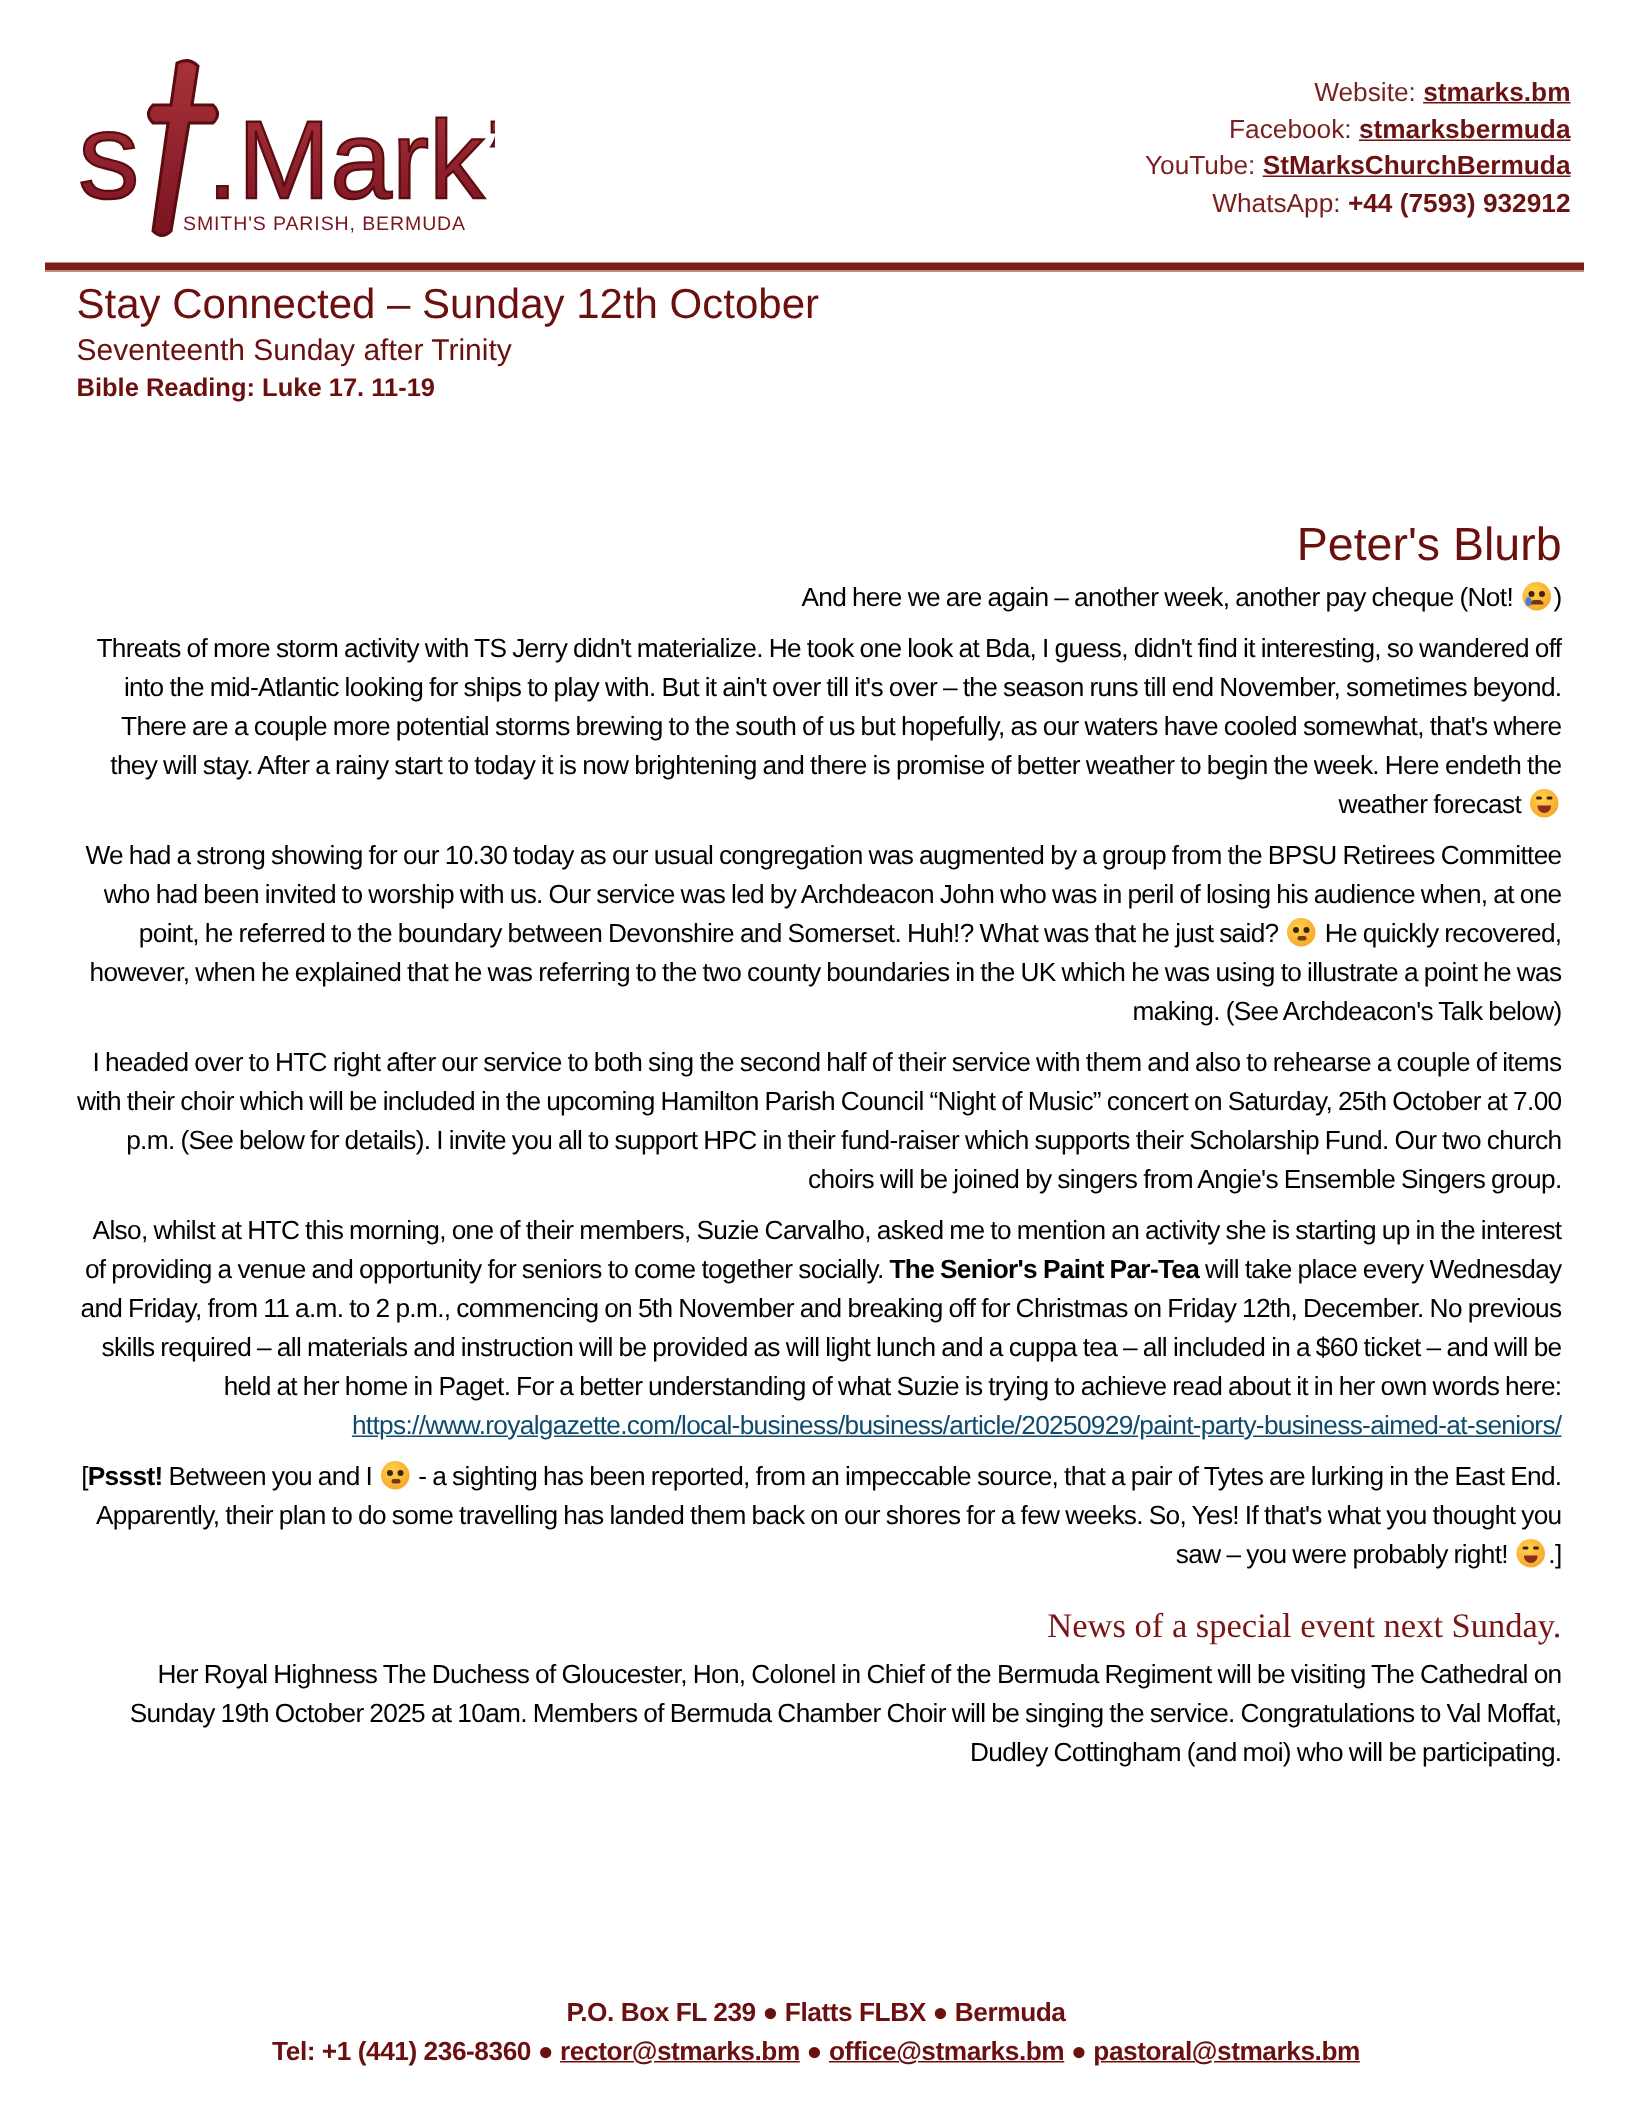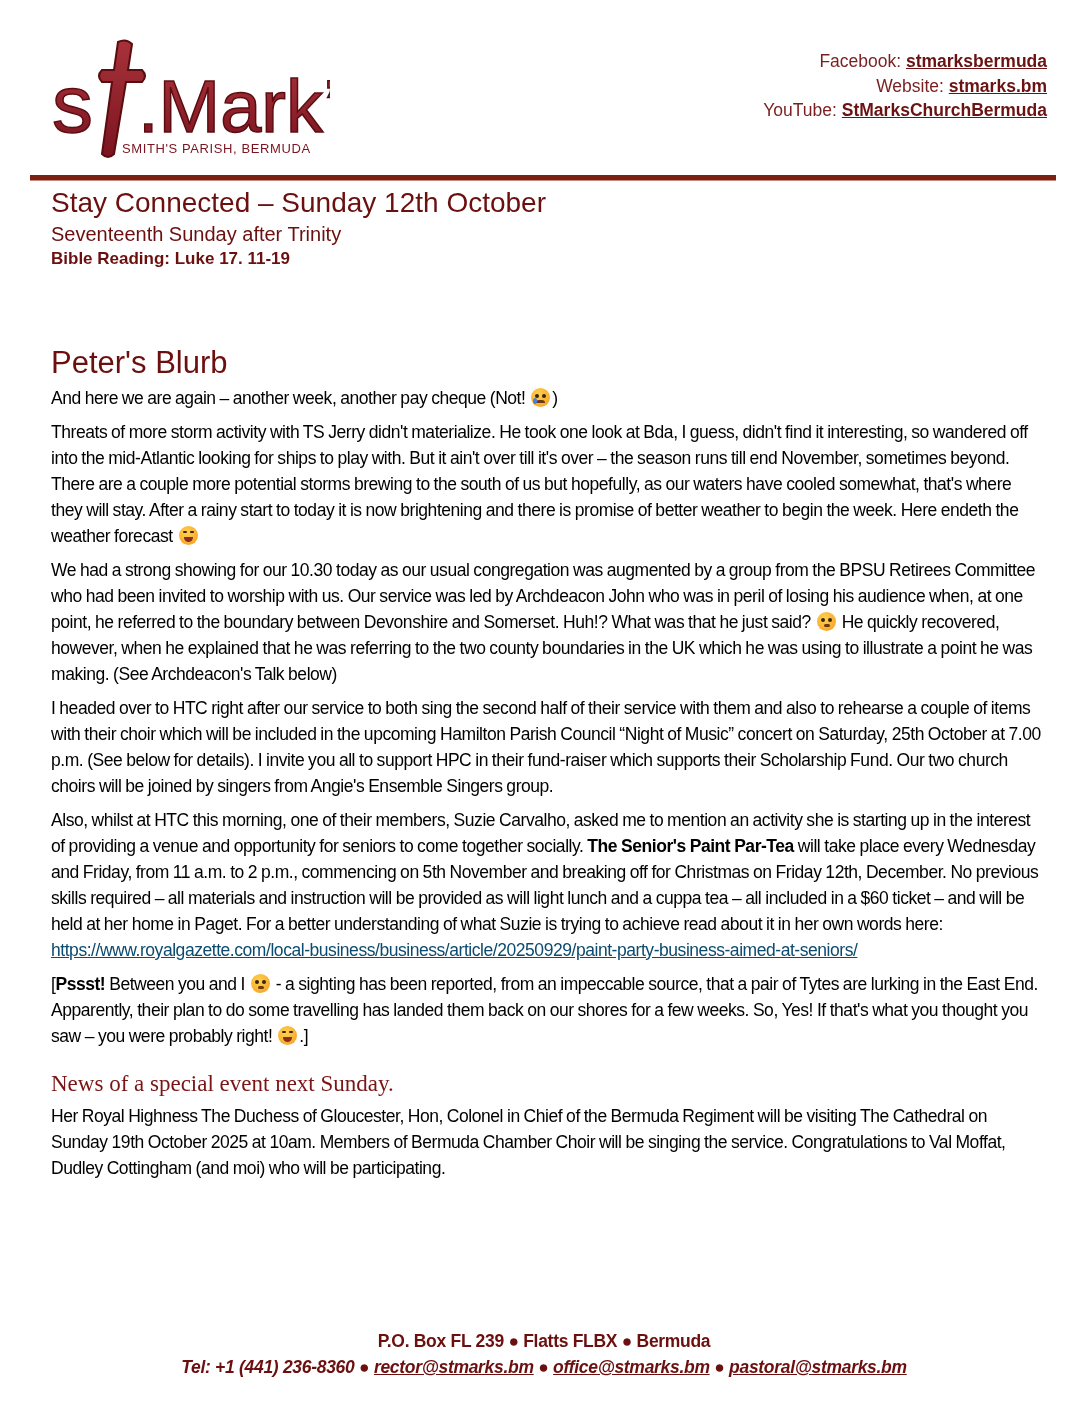--- a/index.html
+++ b/index.html
@@ -20,21 +20,21 @@
     .contacts b { color: #6b1212; }
     .rule {
       position: absolute; left: 30px; top: 175px; width: 1026px; height: 5px;
       background: #7b2114; border-bottom: 1px solid #c98a7e;
     }
     .head-block { position: absolute; left: 51px; top: 186px; color: #6b0f0f; }
     .h-title { font-size: 28px; line-height: 34px; white-space: nowrap; }
     .h-sub { font-size: 20px; line-height: 28px; white-space: nowrap; }
     .h-reading { font-size: 28px; line-height: 34px; white-space: nowrap; }
     .h-bible { font-size: 17px; font-weight: bold; line-height: 22px; white-space: nowrap; }
-    .main { position: absolute; left: 51px; top: 343px; width: 990px; }
+    .main { position: absolute; left: 51px; top: 343px; width: 990px; text-align: right; }
     .blurb-title { color: #6b0f0f; font-size: 31px; line-height: 40px; margin: 0 0 2px 0; white-space: nowrap; }
     p.para {
       font-size: 17.5px; line-height: 26px; margin: 0 0 8px 0;
       letter-spacing: -0.45px; word-spacing: -0.5px;
       font-family: "Liberation Sans", sans-serif;
     }
     p.para a { color: #0c4a6e; text-decoration: underline; }
     .emoji {
       display: inline-block; width: 19px; height: 19px; border-radius: 50%;
       background: radial-gradient(circle at 40% 35%, #ffd24a, #f59a23);
@@ -56,21 +56,21 @@
     .emoji.think .mouth { width: 6px; height: 3px; left: 7px; border-radius: 3px; background: #6b3a14; bottom: 4px; }
     .news-title {
       color: #7a1515; font-family: "Liberation Serif", "DejaVu Serif", serif;
       font-size: 23px; line-height: 30px; margin: 20px 0 4px 0; white-space: nowrap;
     }
     .footer {
       position: absolute; left: 0; width: 1088px; text-align: center;
       color: #6b0f0f; font-weight: bold; font-size: 17.5px; letter-spacing: -0.3px;
     }
     .footer.f1 { top: 1331px; }
-    .footer.f2 { top: 1357px; font-style: italic; }
+    .footer.f2 { top: 1357px; }
     .footer a { color: #6b0f0f; text-decoration: underline; }
   </style>
 </head>
 <body>
 
 <div class="logo">
   <svg viewBox="0 0 280 125">
     <defs>
       <linearGradient id="lg" x1="0" y1="0" x2="0" y2="1">
         <stop offset="0" stop-color="#a8323a"></stop>
@@ -82,27 +82,30 @@
 
     <text x="2" y="96" font-family="Liberation Sans, sans-serif" font-size="82" fill="url(#lg)" stroke="#5a0c10" stroke-width="1.5">s</text>
 
     <text x="88" y="96" font-family="Liberation Sans, sans-serif" font-size="74" fill="url(#lg)" stroke="#5a0c10" stroke-width="1.5">.Mark’s</text>
     <text x="72" y="117" font-family="Liberation Sans, sans-serif" font-size="13" fill="#7a1420" letter-spacing="0.6">SMITH'S PARISH, BERMUDA</text>
   </svg>
 </div>
 
 <div class="contacts">
   <div class="row">
+    <span>Website: </span><a href="#">stmarks.bm</a>
+  </div>
+  <div class="row">
     <span>Facebook: </span><a href="#">stmarksbermuda</a>
   </div>
   <div class="row">
-    <span>Website: </span><a href="#">stmarks.bm</a>
+    <span>YouTube: </span><a href="#">StMarksChurchBermuda</a>
   </div>
   <div class="row">
-    <span>YouTube: </span><a href="#">StMarksChurchBermuda</a>
+    <span>WhatsApp: </span><b>+44 (7593) 932912</b>
   </div>
 </div>
 
 <div class="rule"></div>
 
 <div class="head-block">
   <div class="h-title">Stay Connected – Sunday 12th October</div>
   <div class="h-sub">Seventeenth Sunday after Trinity</div>
   <div class="h-bible">Bible Reading: Luke 17. 11-19</div>
 </div>

